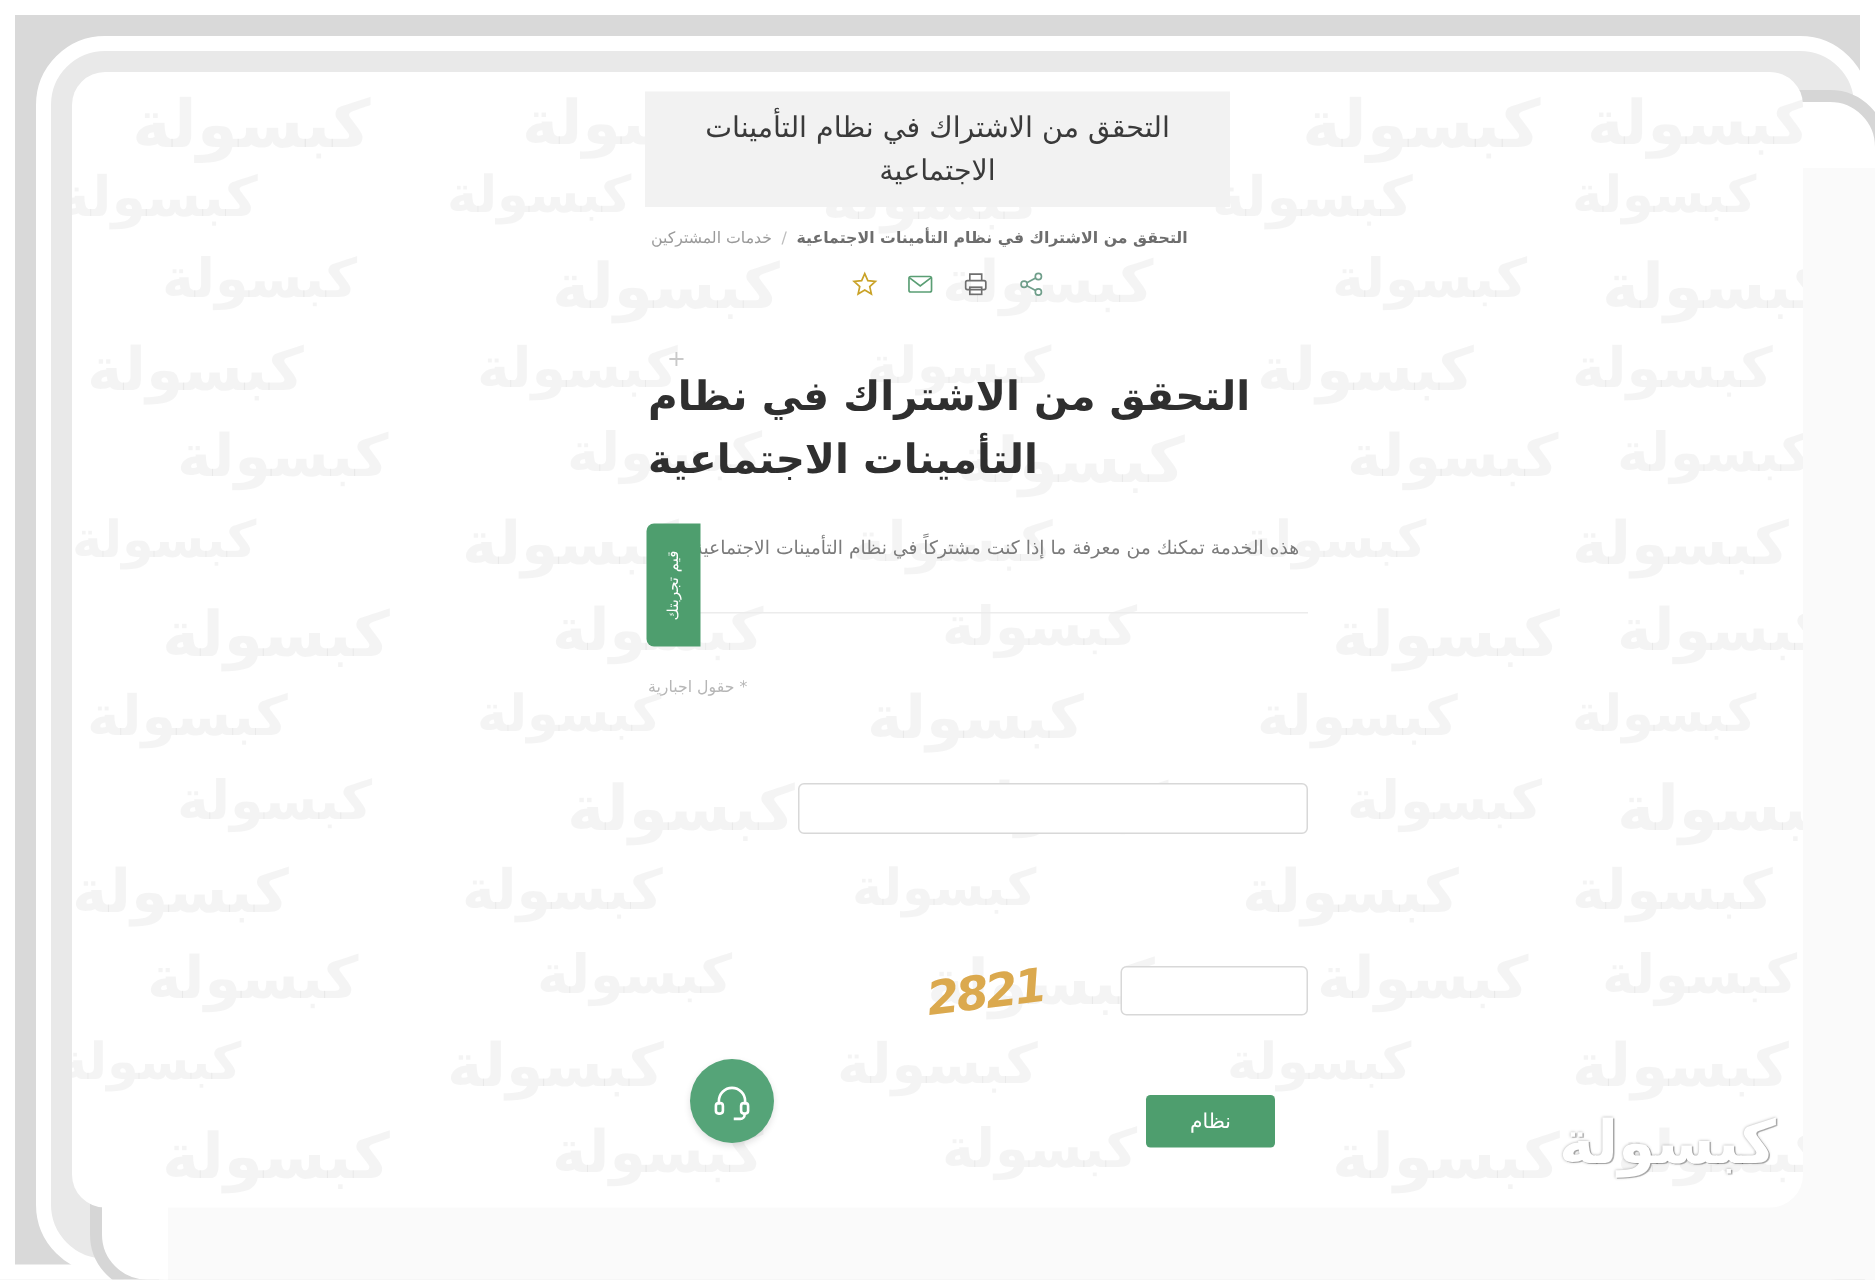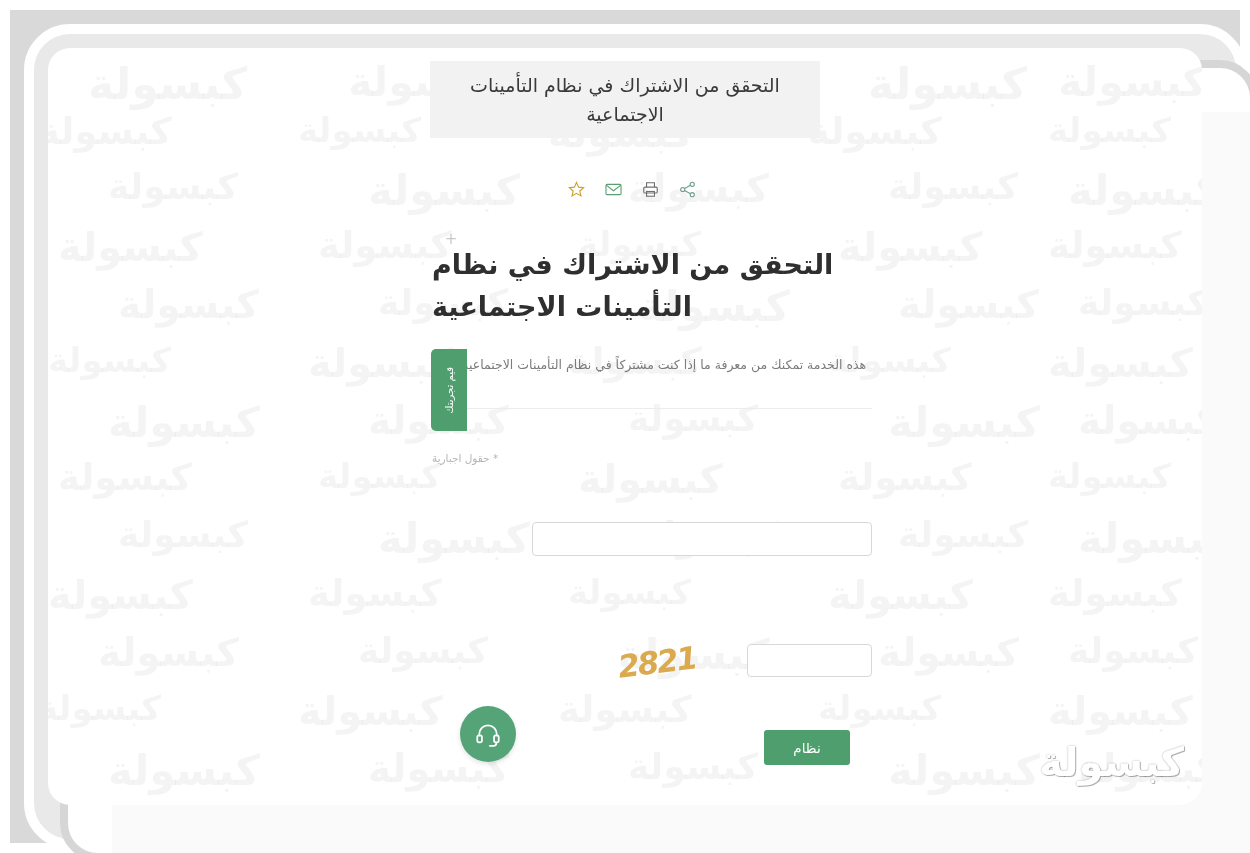--- a/index.html
+++ b/index.html
@@ -406,20 +406,25 @@
       <div class="wm" style="left: 320px; top: 698px; font-size: 39px;">كبسولة</div>
       <div class="wm" style="left: 580px; top: 698px; font-size: 36px;">كبسولة</div>
       <div class="wm" style="left: 840px; top: 698px; font-size: 42px;">كبسولة</div>
       <div class="wm" style="left: 1030px; top: 698px; font-size: 39px;">كبسولة</div>
     </div>
 
   <div id="title-band">
     <div class="t">التحقق من الاشتراك في نظام التأمينات الاجتماعية</div>
   </div>
 
+  <div id="breadcrumb">
+    <span class="crumb-current">التحقق من الاشتراك في نظام التأمينات الاجتماعية</span>
+    <span class="sep">/</span>
+    <span class="crumb-parent">خدمات المشتركين</span>
+  </div>
 
   <div id="share-row">
     <div class="ic" title="">
       <svg viewBox="0 0 24 24" width="19" height="19" fill="none" stroke="#c9a227" stroke-width="1.4">
         <polygon points="12,3 14.6,9 21,9.6 16.2,13.9 17.6,20.2 12,16.9 6.4,20.2 7.8,13.9 3,9.6 9.4,9"></polygon>
       </svg>
     </div>
     <div class="ic">
       <svg viewBox="0 0 24 24" width="19" height="19" fill="none" stroke="#5a9e74" stroke-width="1.4">
         <rect x="2.5" y="5.5" width="19" height="13" rx="1.5"></rect>

